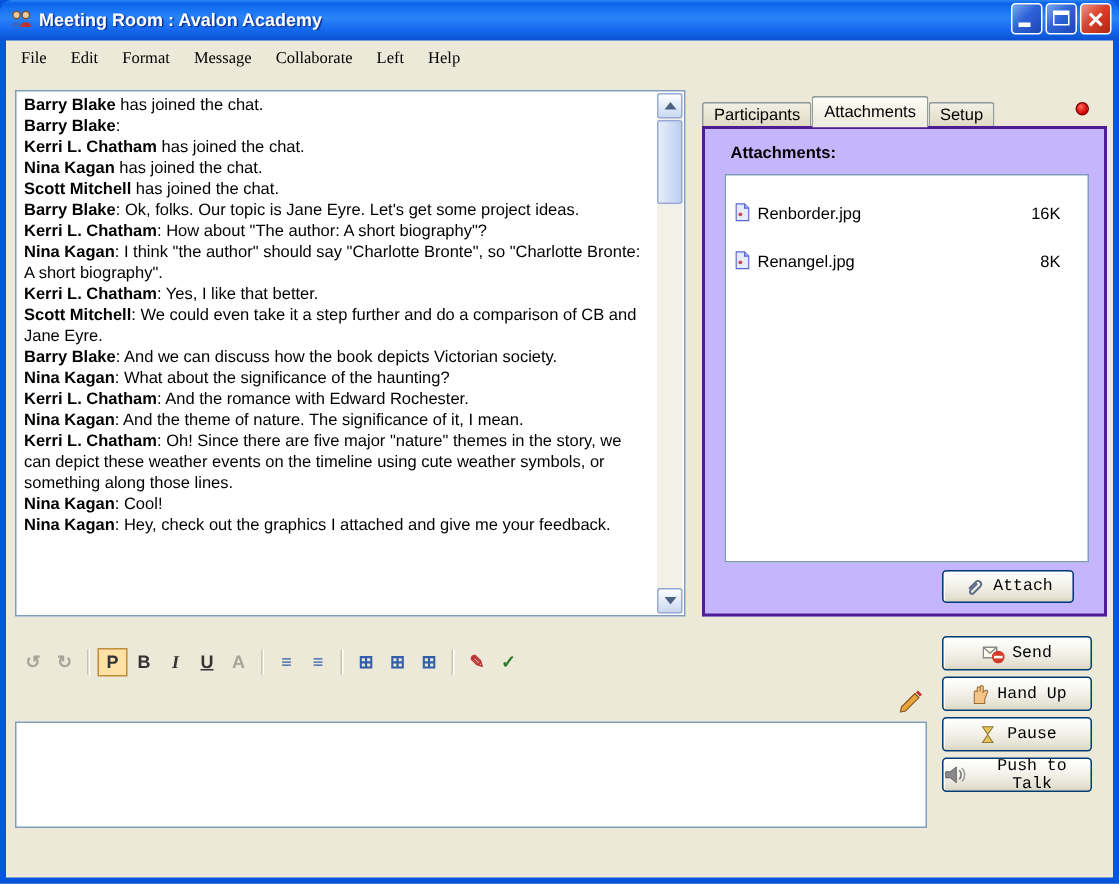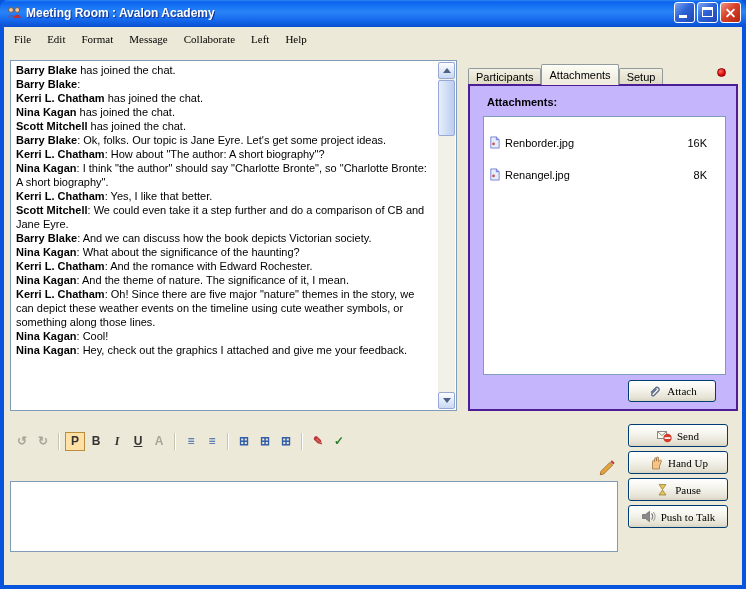--- a/index.html
+++ b/index.html
@@ -52,21 +52,21 @@
   .tab-panel{position:absolute;left:464px;top:57px;width:270px;height:327px;border:2px solid #4c1d95;background:#c4b5fd;}
   .red-dot{position:absolute;left:713px;top:41px;width:9px;height:9px;border-radius:50%;
     background:radial-gradient(circle at 35% 30%,#FF6A5A,#D40000 70%);border:1px solid #8A0000;}
   .attach-label{position:absolute;left:17px;top:10px;font-weight:bold;font-size:11px;}
   .file-list{position:absolute;left:13px;top:30px;width:243px;height:259px;background:#fff;border:1px solid #7F9DB9;padding:2px 0;overflow:hidden;}
   .file-row{display:flex;align-items:center;height:16px;padding:0 4px;font-size:11px;gap:4px;margin-top:16px;}
   .file-name{flex:1;white-space:nowrap;overflow:hidden;}
   .file-size{width:40px;text-align:right;margin-right:14px;}
 
   
-  .xp-btn{height:23px;width:100px;border:1px solid #003C74;border-radius:3px;font-family:Liberation Serif, serif;
+  .xp-btn{height:23px;width:100px;border:1px solid #003C74;border-radius:3px;font-family:Liberation Mono, monospace;
     background:linear-gradient(180deg,#FFFFFF 0%,#F4F3EB 45%,#E5E2D4 85%,#D8D4C0 100%);
     box-shadow:inset 1px 1px 0 #fff;font-size:11px;color:#000;display:flex;align-items:center;justify-content:center;gap:5px;padding:0;cursor:default;}
   .attach-btn{position:absolute;right:20px;bottom:7px;width:88px;height:22px;}
   .action-col{position:absolute;left:624px;top:397px;display:flex;flex-direction:column;gap:4px;}
   .ic{display:inline-flex;width:15px;height:15px;flex:0 0 15px;}
 
   
   #toolbar{position:absolute;left:8px;top:403px;height:22px;display:flex;align-items:center;gap:1px;}
   .tbtn{width:20px;height:19px;display:inline-flex;align-items:center;justify-content:center;
     font-size:12px;font-weight:bold;border:1px solid transparent;cursor:default;color:#333;}

